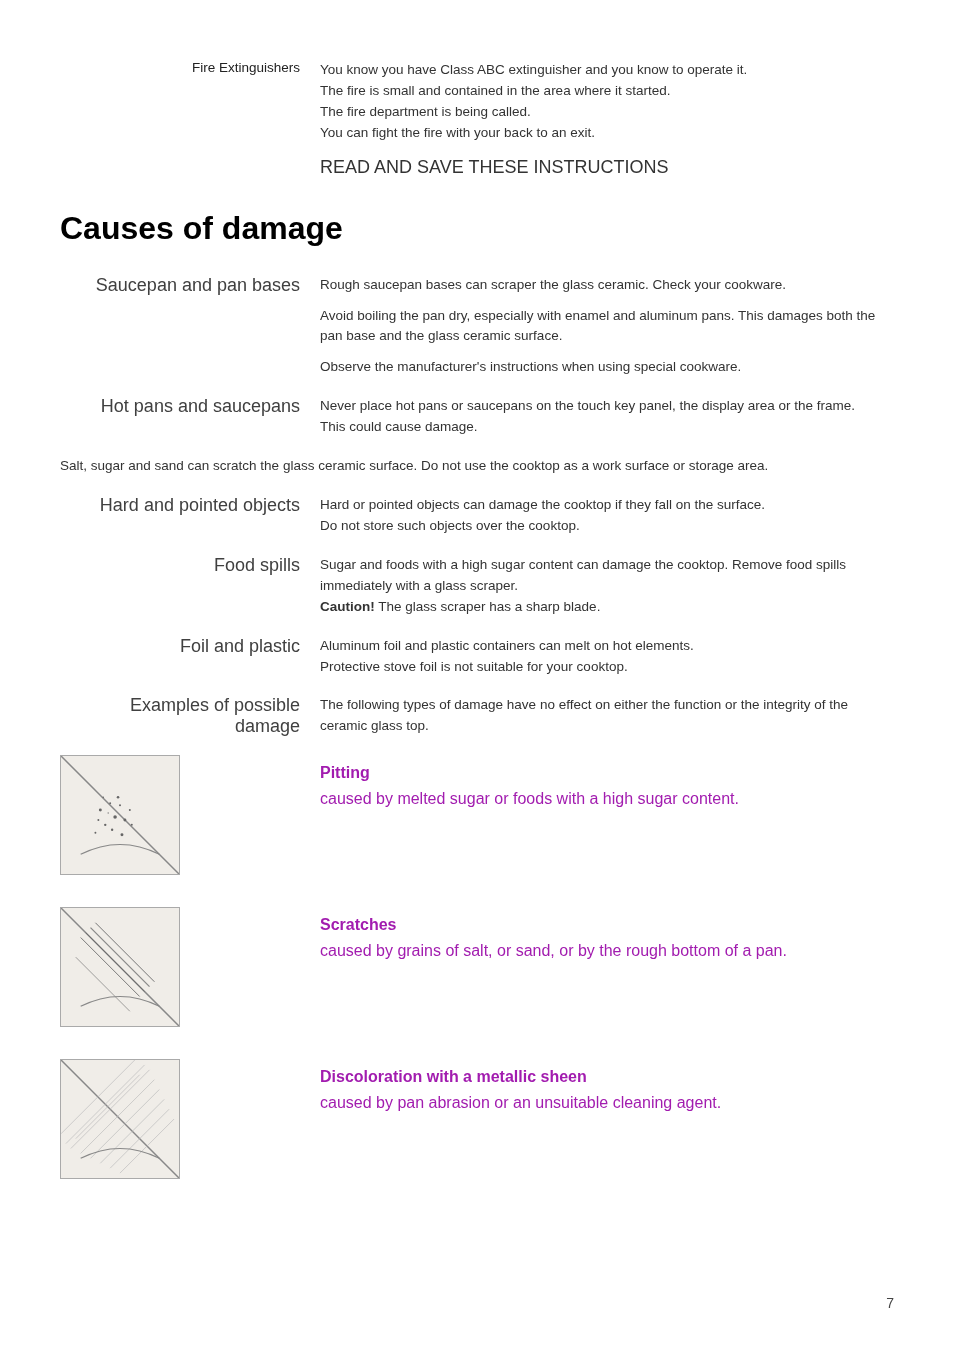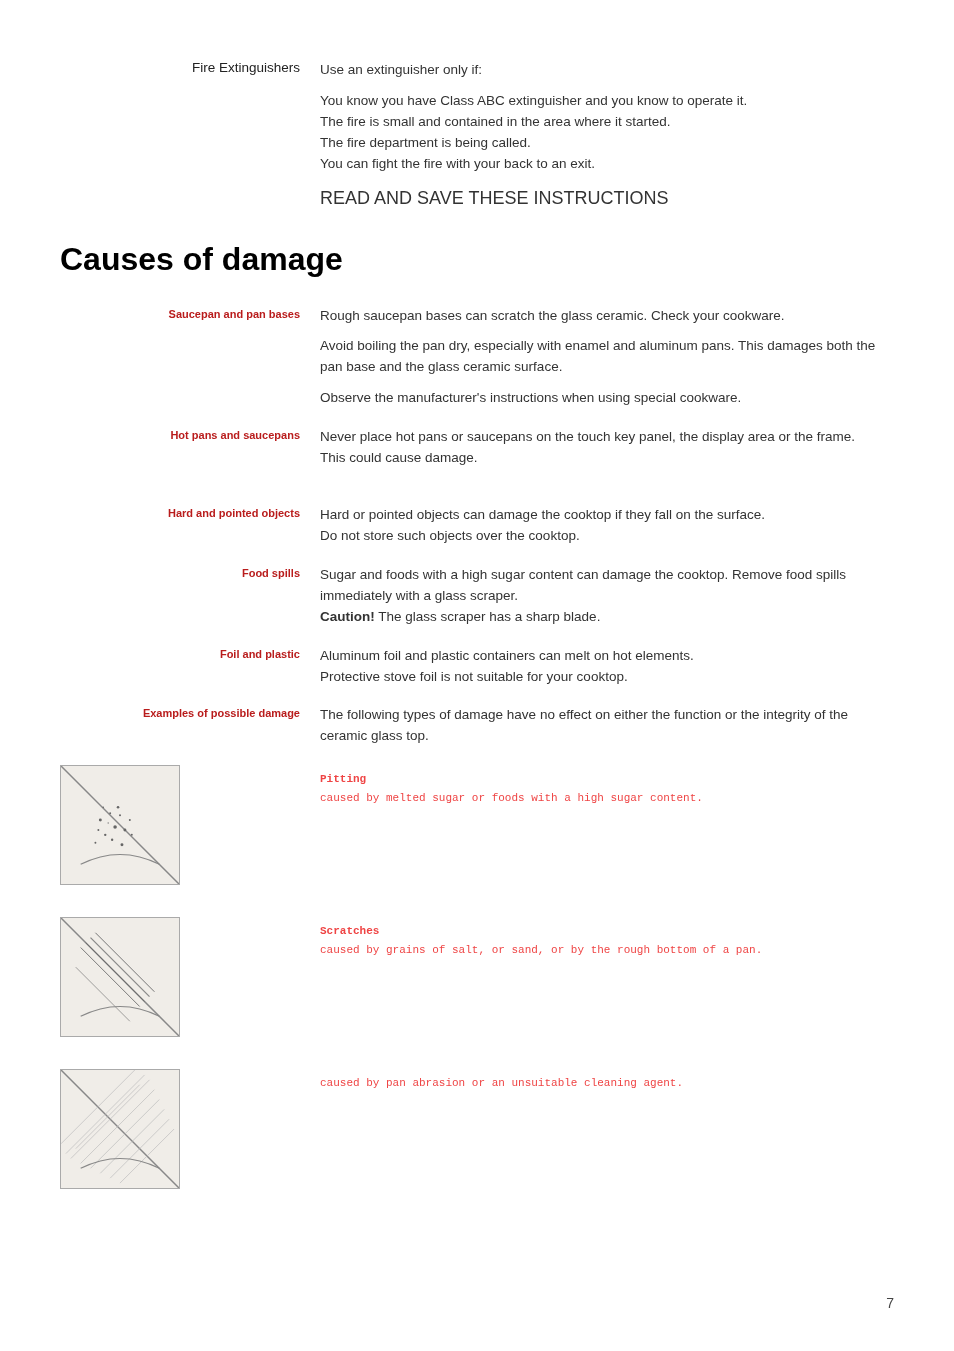--- a/index.html
+++ b/index.html
@@ -36,23 +36,23 @@
     }
 
     .section-heading {
       font-size: 32px;
       font-weight: bold;
       color: #000;
       margin: 28px 0 28px 0;
     }
 
     .left-label {
-      font-size: 11px;
-      font-weight: bold;
-      color: #b91c1c;
+      font-size: 18px;
+      font-weight: normal;
+      color: #404040;
       padding-top: 2px;
     }
 
     .para {
       margin-bottom: 10px;
     }
 
     .para:last-child {
       margin-bottom: 0;
     }
@@ -85,24 +85,23 @@
     }
 
     .damage-image-box svg {
       width: 100%;
       height: 100%;
     }
 
     .damage-text {
       flex: 1;
       padding-top: 6px;
-      font-size: 11px;
+      font-size: 16px;
       line-height: 1.5;
-      color: #ef4444;
-      font-family: Liberation Mono, monospace;
+      color: #a21caf;
     }
 
     .damage-title {
       font-weight: bold;
       margin-bottom: 2px;
     }
 
     .page-number {
       position: absolute;
       bottom: 40px;
@@ -116,49 +115,51 @@
     }
   </style>
 </head>
 <body>
 
 <div class="section top-section">
   <div class="left-col">
     <span>Fire Extinguishers</span>
   </div>
   <div class="right-col">
-    <div class="para">Use an extinguisher only if:</div>
     <div class="para">You know you have Class ABC extinguisher and you know to operate it.<br>The fire is small and contained in the area where it started.<br>The fire department is being called.<br>You can fight the fire with your back to an exit.</div>
     <div class="para uppercase">READ AND SAVE THESE INSTRUCTIONS</div>
   </div>
 </div>
 
 <div class="section-heading">Causes of damage</div>
 
 <div class="section">
   <div class="left-col">
     <span class="left-label">Saucepan and pan bases</span>
   </div>
   <div class="right-col">
-    <div class="para">Rough saucepan bases can scratch the glass ceramic. Check your cookware.</div>
+    <div class="para">Rough saucepan bases can scraper the glass ceramic. Check your cookware.</div>
     <div class="para">Avoid boiling the pan dry, especially with enamel and aluminum pans. This damages both the pan base and the glass ceramic surface.</div>
     <div class="para">Observe the manufacturer's instructions when using special cookware.</div>
   </div>
 </div>
 
 <div class="section">
   <div class="left-col">
     <span class="left-label">Hot pans and saucepans</span>
   </div>
   <div class="right-col">
     <div class="para">Never place hot pans or saucepans on the touch key panel, the display area or the frame.<br>This could cause damage.</div>
   </div>
 </div>
 
 <div class="section">
+  <div class="right-col">
+    <div class="para">Salt, sugar and sand can scratch the glass ceramic surface. Do not use the cooktop as a work surface or storage area.</div>
+  </div>
 </div>
 
 <div class="section">
   <div class="left-col">
     <span class="left-label">Hard and pointed objects</span>
   </div>
   <div class="right-col">
     <div class="para">Hard or pointed objects can damage the cooktop if they fall on the surface.<br>Do not store such objects over the cooktop.</div>
   </div>
 </div>
@@ -266,19 +267,20 @@
           <line x1="50" y1="110" x2="110" y2="50" stroke="#bbb" stroke-width="0.7"></line>
           <line x1="15" y1="80" x2="80" y2="15" stroke="#bbb" stroke-width="0.7"></line>
           <line x1="0" y1="75" x2="75" y2="0" stroke="#bbb" stroke-width="0.7"></line>
           <line x1="60" y1="115" x2="115" y2="60" stroke="#bbb" stroke-width="0.7"></line>
 
           <path d="M20 100 Q60 80 100 100" stroke="#888" stroke-width="1.2" fill="none"></path>
         </svg>
       </div>
     </div>
     <div class="damage-text">
+      <div class="damage-title">Discoloration with a metallic sheen</div>
       <div>caused by pan abrasion or an unsuitable cleaning agent.</div>
     </div>
   </div>
 
 </div>
 
 <div class="page-number">7</div>
 
 </body></html>

